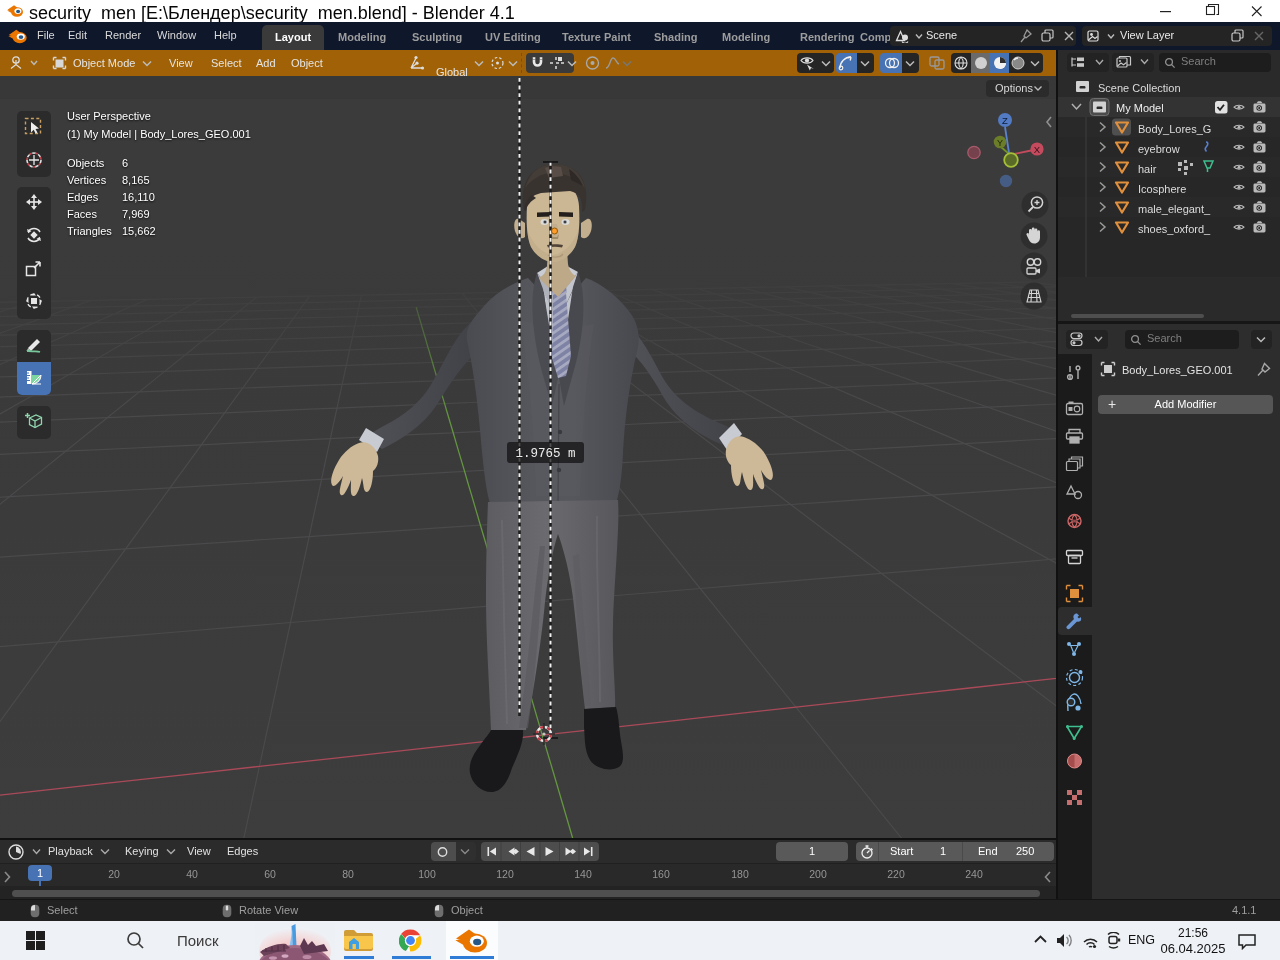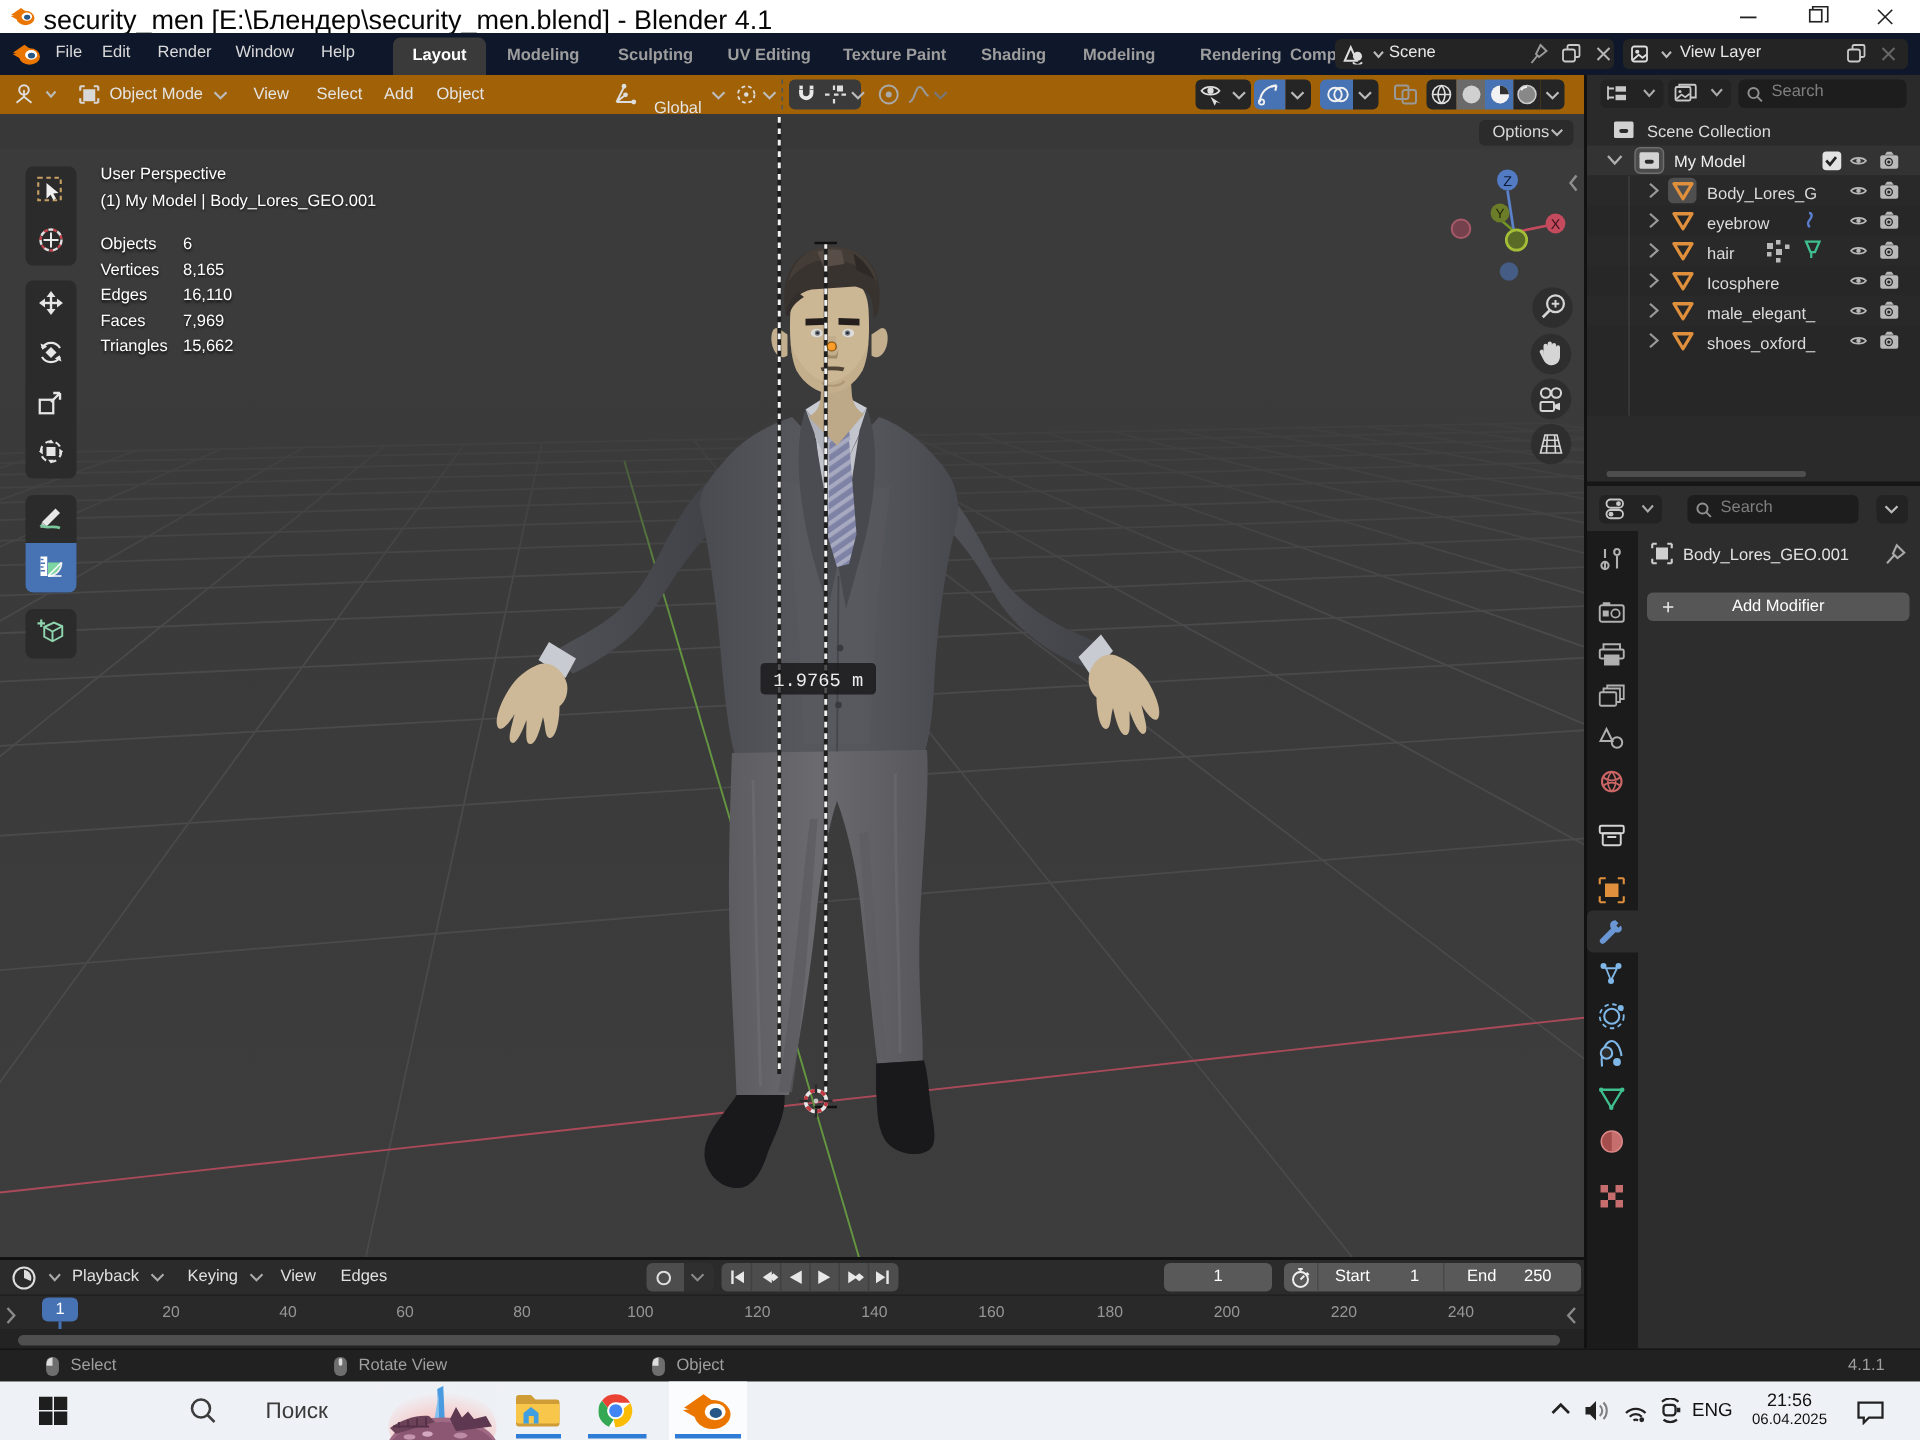--- a/index.html
+++ b/index.html
@@ -953,17 +953,17 @@
       <circle cx="12.5" cy="14.5" r="1.6" fill="#222"></circle>
     </svg>
     <svg class="abs" style="left:1105px;top:11px" width="18" height="17" viewBox="0 0 18 17">
       <path d="M3 2.5 a8 8 0 0 1 11 0" fill="none" stroke="#222" stroke-width="1.5"></path>
       <rect x="4" y="4.5" width="8" height="7" rx="2" fill="none" stroke="#222" stroke-width="1.5"></rect>
       <rect x="12.8" y="6.5" width="2.4" height="3" fill="#222"></rect>
       <path d="M4 14.5 a8 8 0 0 0 9 0" fill="none" stroke="#222" stroke-width="1.5"></path>
     </svg>
     <div class="abs" style="left:1128px;top:12px;font-size:12.5px;color:#111">ENG</div>
     <div class="abs" style="left:1162px;top:5px;width:62px;text-align:center;font-size:12px;color:#111">21:56</div>
-    <div class="abs" style="left:1160px;top:20px;width:66px;text-align:center;font-size:10px;color:#111">06.04.2025</div>
+    <div class="abs" style="left:1160px;top:20px;width:66px;text-align:center;font-size:13px;color:#111">06.04.2025</div>
     <svg class="abs" style="left:1237px;top:12px" width="20" height="17" viewBox="0 0 20 17">
       <path d="M2 2 h16 v10 h-9 l-3.5 3.5 v-3.5 h-3.5 Z" fill="none" stroke="#222" stroke-width="1.5"></path>
     </svg>
   </div>
 </div>
 </body></html>

